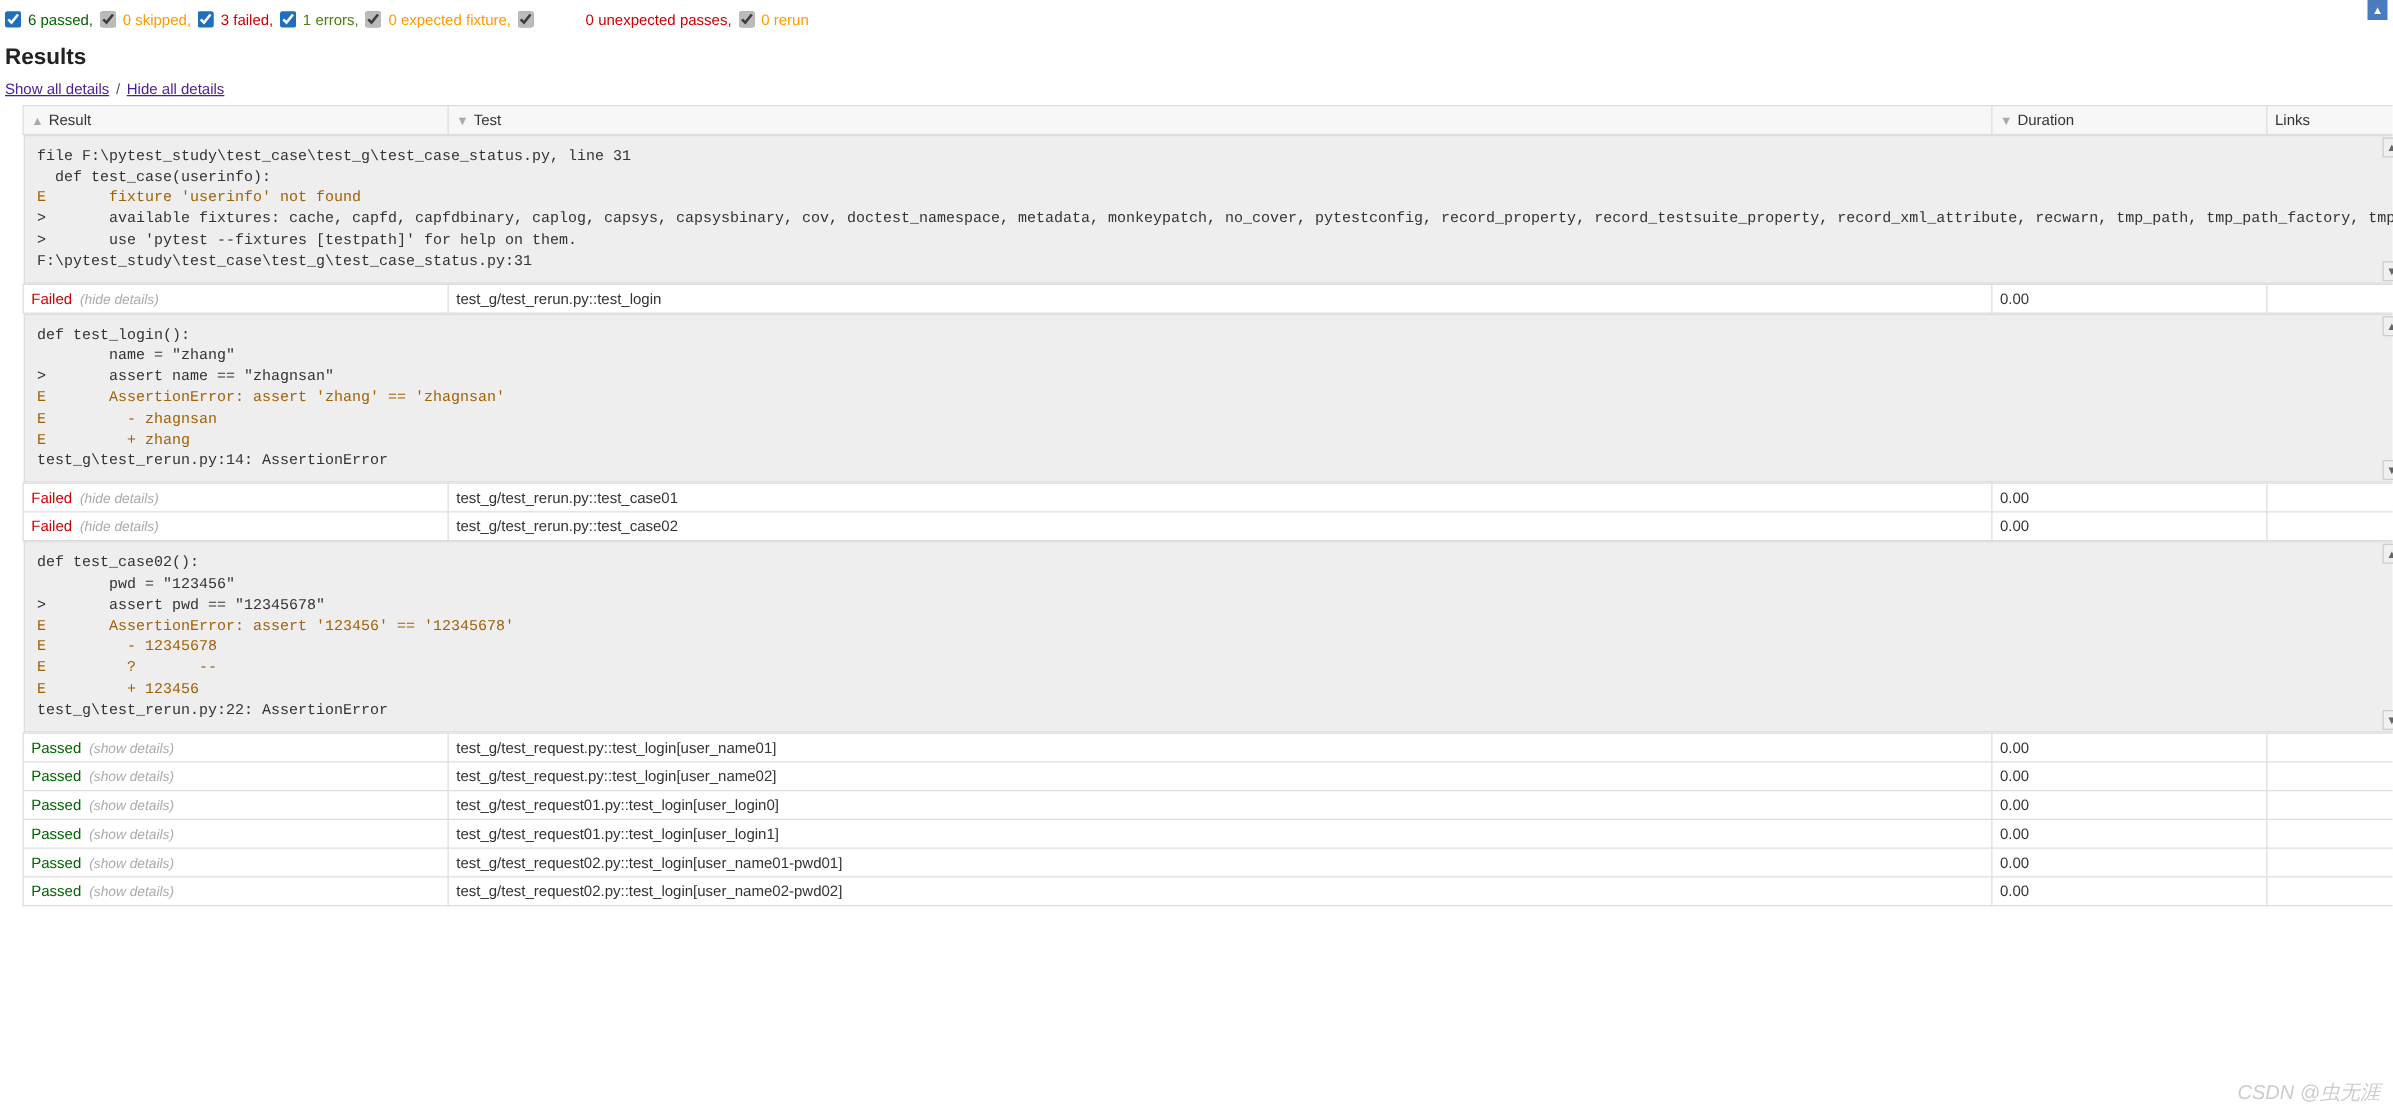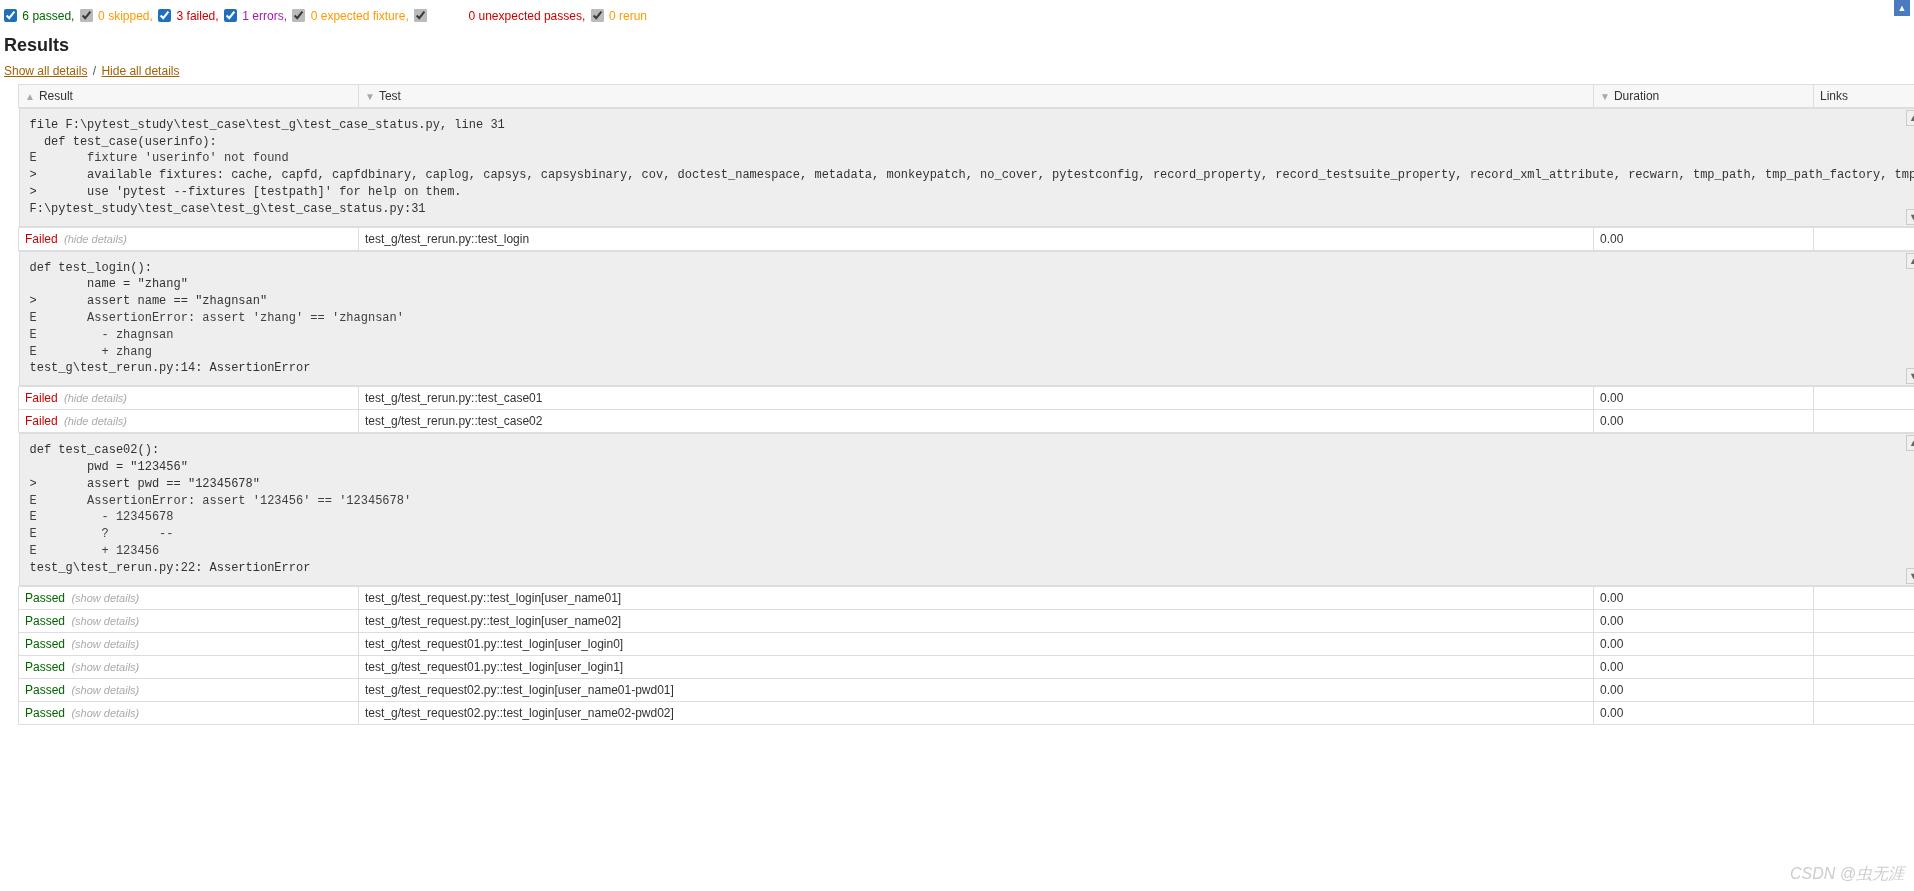--- a/index.html
+++ b/index.html
@@ -5,43 +5,43 @@
 * { box-sizing: border-box; margin: 0; padding: 0; }
 body { font-family: Arial, Helvetica, sans-serif; font-size: 12px; color: #333; background: #fff; padding: 4px; }
 .filters { padding: 4px 0; }
 .filter-item { display: inline-block; margin-right: 2px; }
 .filter-item input[type="checkbox"] { vertical-align: middle; margin-right: 2px; accent-color: #1e70bf; }
 .filter-item input.gray { accent-color: #bbb; }
 .filter-label { vertical-align: middle; }
 .passed-text { color: #006600; }
 .skipped-text { color: #ff9900; }
 .failed-text { color: #cc0000; }
-.error-text { color: #a21caf; }
+.error-text { color: #4d7c0f; }
 .expected-text { color: #ff9900; }
 .unexpected-text { color: #cc0000; margin-left: 36px; }
 .rerun-text { color: #ff9900; }
 h2.results-title { font-size: 18px; font-weight: bold; margin: 8px 0; color: #222; }
 .details-links { margin-bottom: 6px; }
-.details-links a { color: #a16207; text-decoration: underline; font-size: 12px; }
+.details-links a { color: #4c1d95; text-decoration: underline; font-size: 12px; }
 .details-links span.sep { color: #555; margin: 0 2px; }
 table { width: 100%; border-collapse: collapse; table-layout: fixed; margin-left: 14px; }
 th, td { border: 1px solid #ddd; padding: 4px 6px; text-align: left; font-size: 12px; vertical-align: middle; }
 th { background: #f7f7f7; font-weight: normal; color: #333; }
 col.col-result { width: 340px; }
 col.col-duration { width: 220px; }
 col.col-links { width: 110px; }
 .sort-icon { color: #aaa; font-size: 10px; margin-right: 4px; display: inline-block; }
 .result-cell-error { color: #cc0000; }
 .result-cell-failed { color: #cc0000; }
 .result-cell-passed { color: #006600; }
 .toggle-details { color: #aaa; font-style: italic; font-size: 11px; margin-left: 3px; }
 tr.details-row td { padding: 0; border: none; }
 .details-wrap { position: relative; background: #eee; border: 1px solid #ddd; }
 .details-log { font-family: "Courier New", monospace; font-size: 12px; line-height: 1.4; white-space: pre; padding: 8px 10px; color: #333; overflow-x: auto; }
-.details-log .e-line { color: #404040; }
+.details-log .e-line { color: #a16207; }
 .scroll-controls { position: absolute; right: 1px; top: 1px; bottom: 1px; width: 16px; display: flex; flex-direction: column; justify-content: space-between; }
 .scroll-btn { background: #f0f0f0; border: 1px solid #ccc; width: 16px; height: 16px; font-size: 9px; text-align: center; line-height: 14px; color: #666; cursor: pointer; }
 .top-scroll-btn { position: absolute; right: 4px; top: 0; width: 16px; height: 16px; background: #4a7bbf; color: #fff; font-size: 9px; text-align: center; line-height: 16px; cursor: pointer; }
 .watermark { position: fixed; right: 10px; bottom: 6px; color: #ccc; font-size: 16px; font-style: italic; pointer-events: none; }
 </style>
 </head>
 <body>
 
 <div class="top-scroll-btn">▲</div>
 

